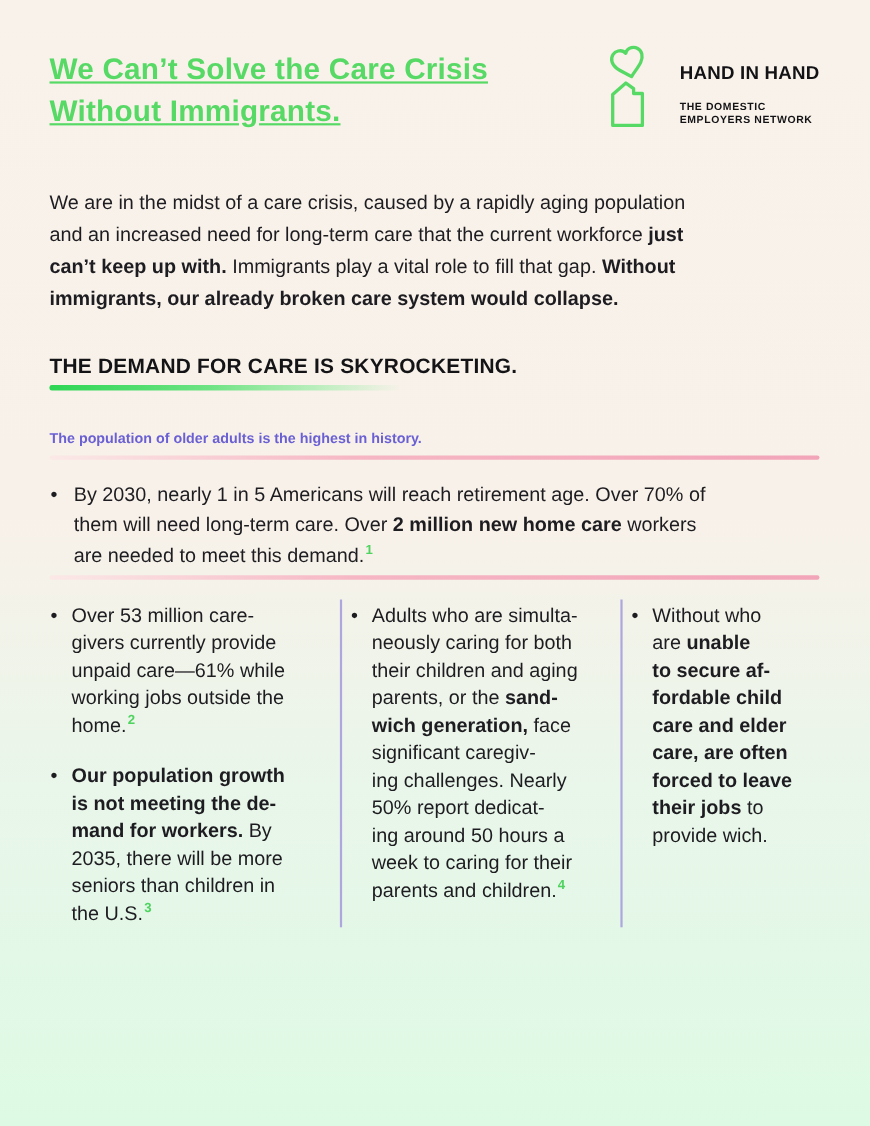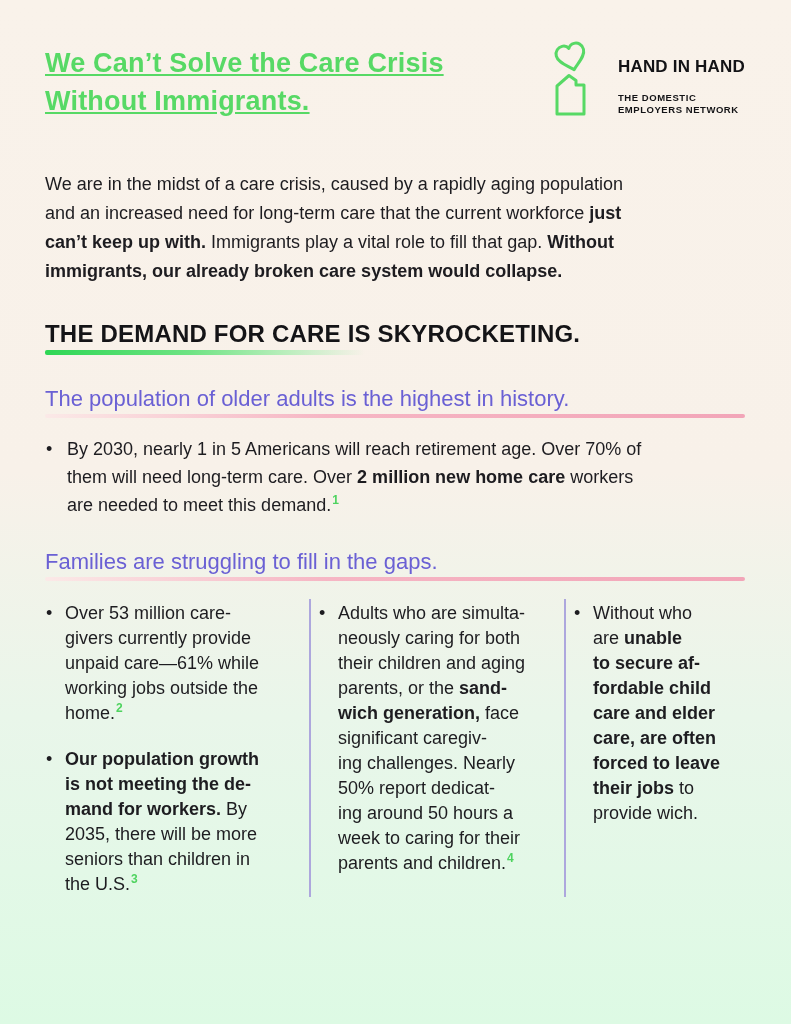--- a/index.html
+++ b/index.html
@@ -17,27 +17,27 @@
     color:#57d965; white-space:pre-line; letter-spacing:0.2px;text-decoration:underline;
   }
   .logo { display:flex; gap:23px; margin-top:-4px; }
   .logo svg { display:block; }
   .logo-text { margin-top:18px; color:#131316; }
   .logo-name { font-size:17px; line-height:18px; font-weight:700; letter-spacing:0.2px; }
   .logo-tagline { font-size:9.5px; line-height:12px; font-weight:700; letter-spacing:0.55px; white-space:pre-line; margin-top:16px; }
 
   .intro { margin:50px 0 0; font-size:18px; line-height:29px; white-space:pre-wrap; }
 
-  .section-heading { margin:36px 0 0; font-size:24px; line-height:24px; font-weight:700; letter-spacing:0.2px; color:#141417; }
+  .section-heading { margin:36px 0 0; font-size:19px; line-height:24px; font-weight:700; letter-spacing:0.2px; color:#141417; }
   .green-bar {
     margin-top:4px; width:320px; height:5px; border-radius:2px;
     background:linear-gradient(90deg,#2ed654 0%,#6ee383 45%,#b9eebc 75%,rgba(233,242,228,0) 100%);
   }
 
-  .subheading { margin:33px 0 0; font-size:22px; line-height:22px; font-weight:400; color:#6a60d4; }
+  .subheading { margin:33px 0 0; font-size:13px; line-height:22px; font-weight:700; color:#6a60d4; }
   .subheading.second { margin-top:32px; }
   .pink-bar {
     margin-top:4px; height:4px; width:100%; border-radius:2px;
     background:linear-gradient(90deg,#fbe9e7 0%,#f6b6c4 40%,#f2a5b8 100%);
   }
 
   .bullets { list-style:none; margin:17px 0 0; padding:0; font-size:18px; line-height:28px; }
   .bullets li { position:relative; padding-left:22px; white-space:pre-wrap; }
   .bullets li::before { content:"•"; position:absolute; left:1px; }
 
@@ -85,21 +85,20 @@
 
   <h3 class="subheading">The population of older adults is the highest in history.</h3>
   <div class="pink-bar"></div>
 
   <ul class="bullets">
     <li><span>By 2030, nearly 1 in 5 Americans will reach retirement age. Over 70% of
 them will need long-term care. Over </span><span class="b">2 million new home care</span><span> workers
 are needed to meet this demand.</span><sup class="fn">1</sup></li>
   </ul>
 
-  <h3 class="subheading second">Families are struggling to fill in the gaps.</h3>
   <div class="pink-bar"></div>
 
   <div class="columns">
     <div class="col col-1">
       <ul class="bullets">
         <li><span>Over 53 million care-
 givers currently provide
 unpaid care—61% while
 working jobs outside the
 home.</span><sup class="fn">2</sup></li>

